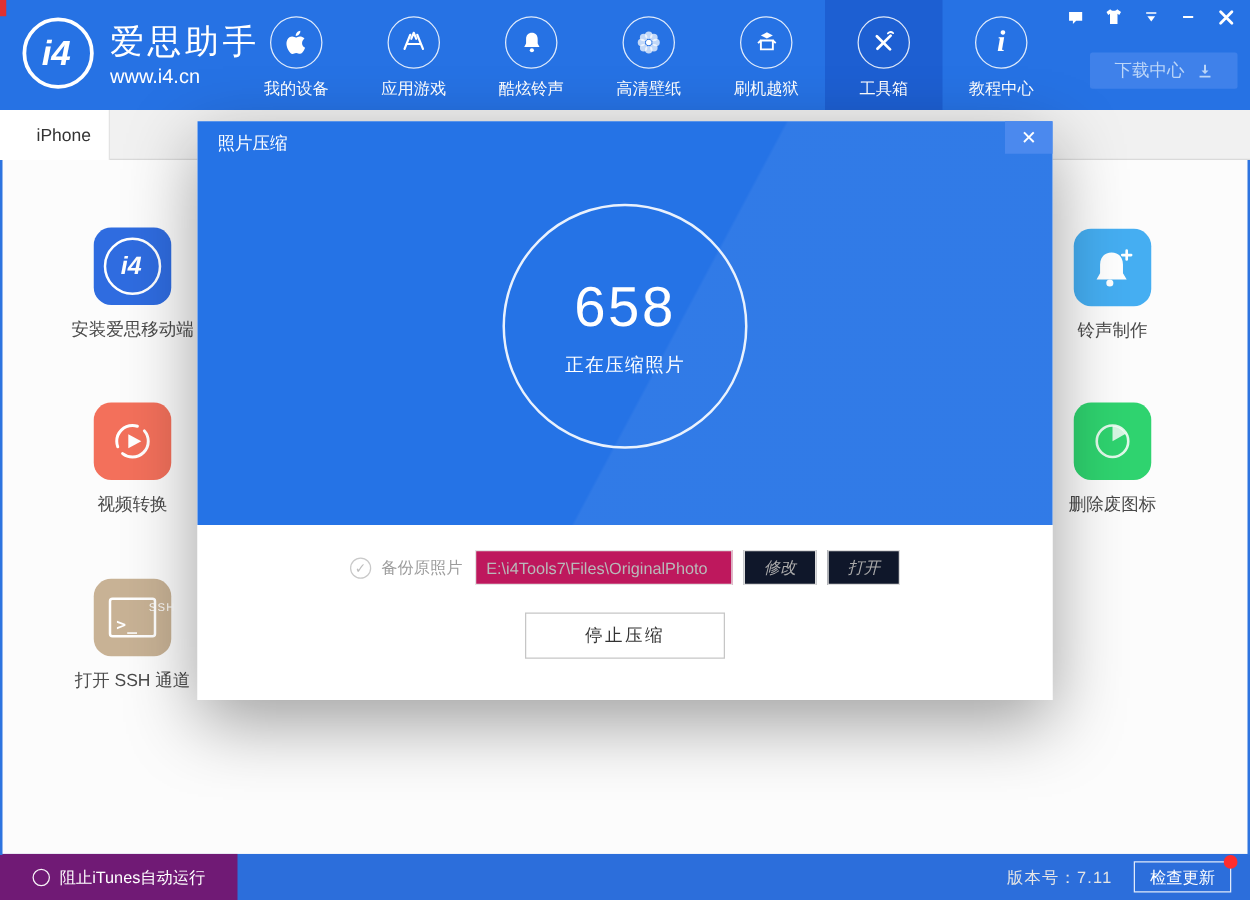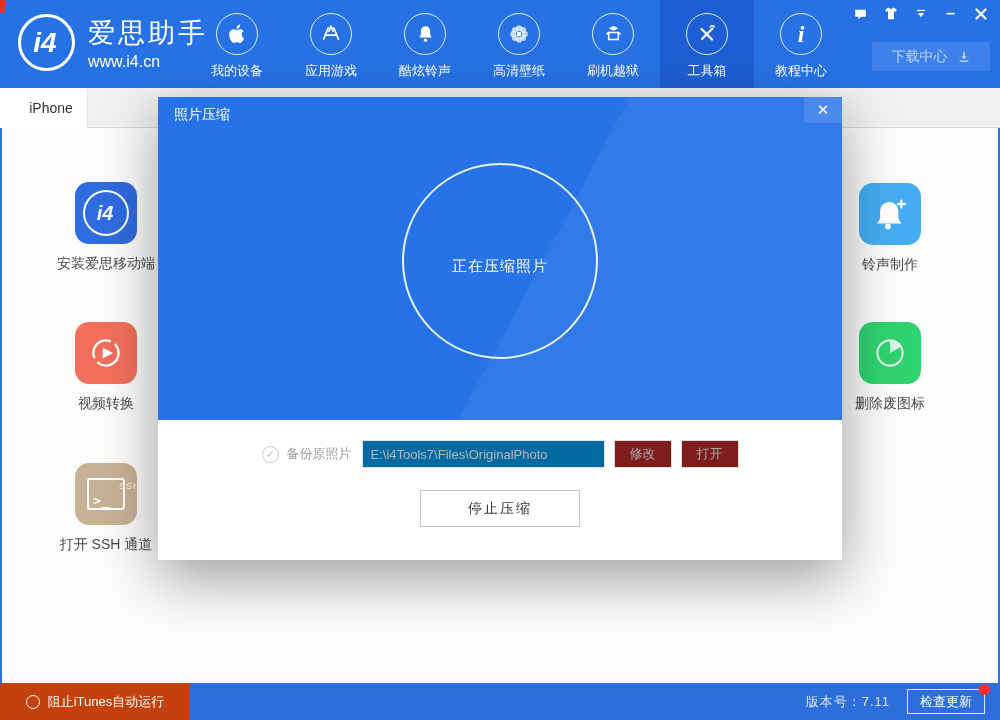--- a/index.html
+++ b/index.html
@@ -49,27 +49,27 @@
   .modal-title { position:absolute; left:16px; top:9px; color:#fff; font-size:14px; }
   .modal-close { position:absolute; right:0; top:0; width:38px; height:26px; background:#4b89ee; color:#fff; display:flex; align-items:center; justify-content:center; font-size:15px; cursor:pointer; }
   .progress-circle { position:absolute; left:50%; top:66px; transform:translateX(-50%); width:196px; height:196px; border:2px solid rgba(255,255,255,.9); border-radius:50%; display:flex; flex-direction:column; align-items:center; justify-content:center; color:#fff; }
   .progress-count { font-size:45px; letter-spacing:2px; }
   .progress-label { font-size:15px; margin-top:11px; letter-spacing:1px; }
 
   .modal-white { height:140px; background:#fff; display:flex; flex-direction:column; align-items:center; }
   .backup-row { margin-top:20px; display:flex; align-items:center; height:28px; }
   .check-circle { width:17px; height:17px; border:1px solid #c9c9c9; border-radius:50%; color:#bdbdbd; font-size:11px; display:flex; align-items:center; justify-content:center; }
   .backup-label { font-size:13px; color:#9c9c9c; margin:0 10px 0 8px; }
-  .path-input { width:243px; height:28px; border:1px solid #e4e4e4; color:#b9b9b9; font-size:13px; padding:12px 8px; background:#0369a1; outline:none; font-family:inherit; }
-  .gray-btn { height:28px; margin-left:9px; background:#7f1d1d; border:1px solid #ddd; color:#ababab; font-size:13px; padding:0 15px; cursor:pointer; font-family:inherit; }
+  .path-input { width:206px; height:28px; border:1px solid #e4e4e4; color:#b9b9b9; font-size:13px; padding:12px 8px; background:#be185d; outline:none; font-family:inherit; }
+  .gray-btn { height:28px; margin-left:9px; background:#0f172a; border:1px solid #ddd; color:#ababab; font-size:13px; padding:0 15px; cursor:pointer; font-family:inherit;font-style:italic; }
   .stop-btn { margin-top:22px; width:160px; height:37px; background:#fff; border:1px solid #c6c6c6; color:#333; font-size:14px; cursor:pointer; font-family:inherit; letter-spacing:2px; }
 
   
   .statusbar { height:37px; background:#2c6edb; display:flex; align-items:center; color:#fff; }
-  .status-left { width:190px; height:37px; background:#c2410c; display:flex; align-items:center; justify-content:center; gap:8px; font-size:13px; cursor:pointer; }
+  .status-left { width:190px; height:37px; background:#701a75; display:flex; align-items:center; justify-content:center; gap:8px; font-size:13px; cursor:pointer; }
   .radio { width:14px; height:14px; border:1.5px solid rgba(255,255,255,.95); border-radius:50%; }
   .status-right { margin-left:auto; display:flex; align-items:center; gap:17px; padding-right:15px; }
   .version { font-size:13px; color:#e5e5e5; letter-spacing:1px; }
   .update-btn { position:relative; height:25px; padding:0 12px; background:transparent; border:1px solid rgba(255,255,255,.85); color:#fff; font-size:13px; cursor:pointer; font-family:inherit; }
   .red-dot { position:absolute; right:-6px; top:-6px; width:11px; height:11px; background:#ff2d2d; border-radius:50%; }
 </style>
 </head>
 <body>
 
 <div class="window">
@@ -250,20 +250,21 @@
 
     <div class="edge left" style="top:0; height:556px;"></div>
     <div class="edge right" style="top:0; height:556px;"></div>
   </div>
 
   <div class="modal">
     <div class="modal-blue">
       <div class="modal-title">照片压缩</div>
       <div class="modal-close">✕</div>
       <div class="progress-circle">
+        <div class="progress-count">658</div>
         <div class="progress-label">正在压缩照片</div>
       </div>
     </div>
     <div class="modal-white">
       <div class="backup-row">
         <div class="check-circle">✓</div>
         <span class="backup-label">备份原照片</span>
         <input class="path-input" type="text" readonly="" value="E:\i4Tools7\Files\OriginalPhoto" style="">
         <button class="gray-btn">修改</button>
         <button class="gray-btn">打开</button>

